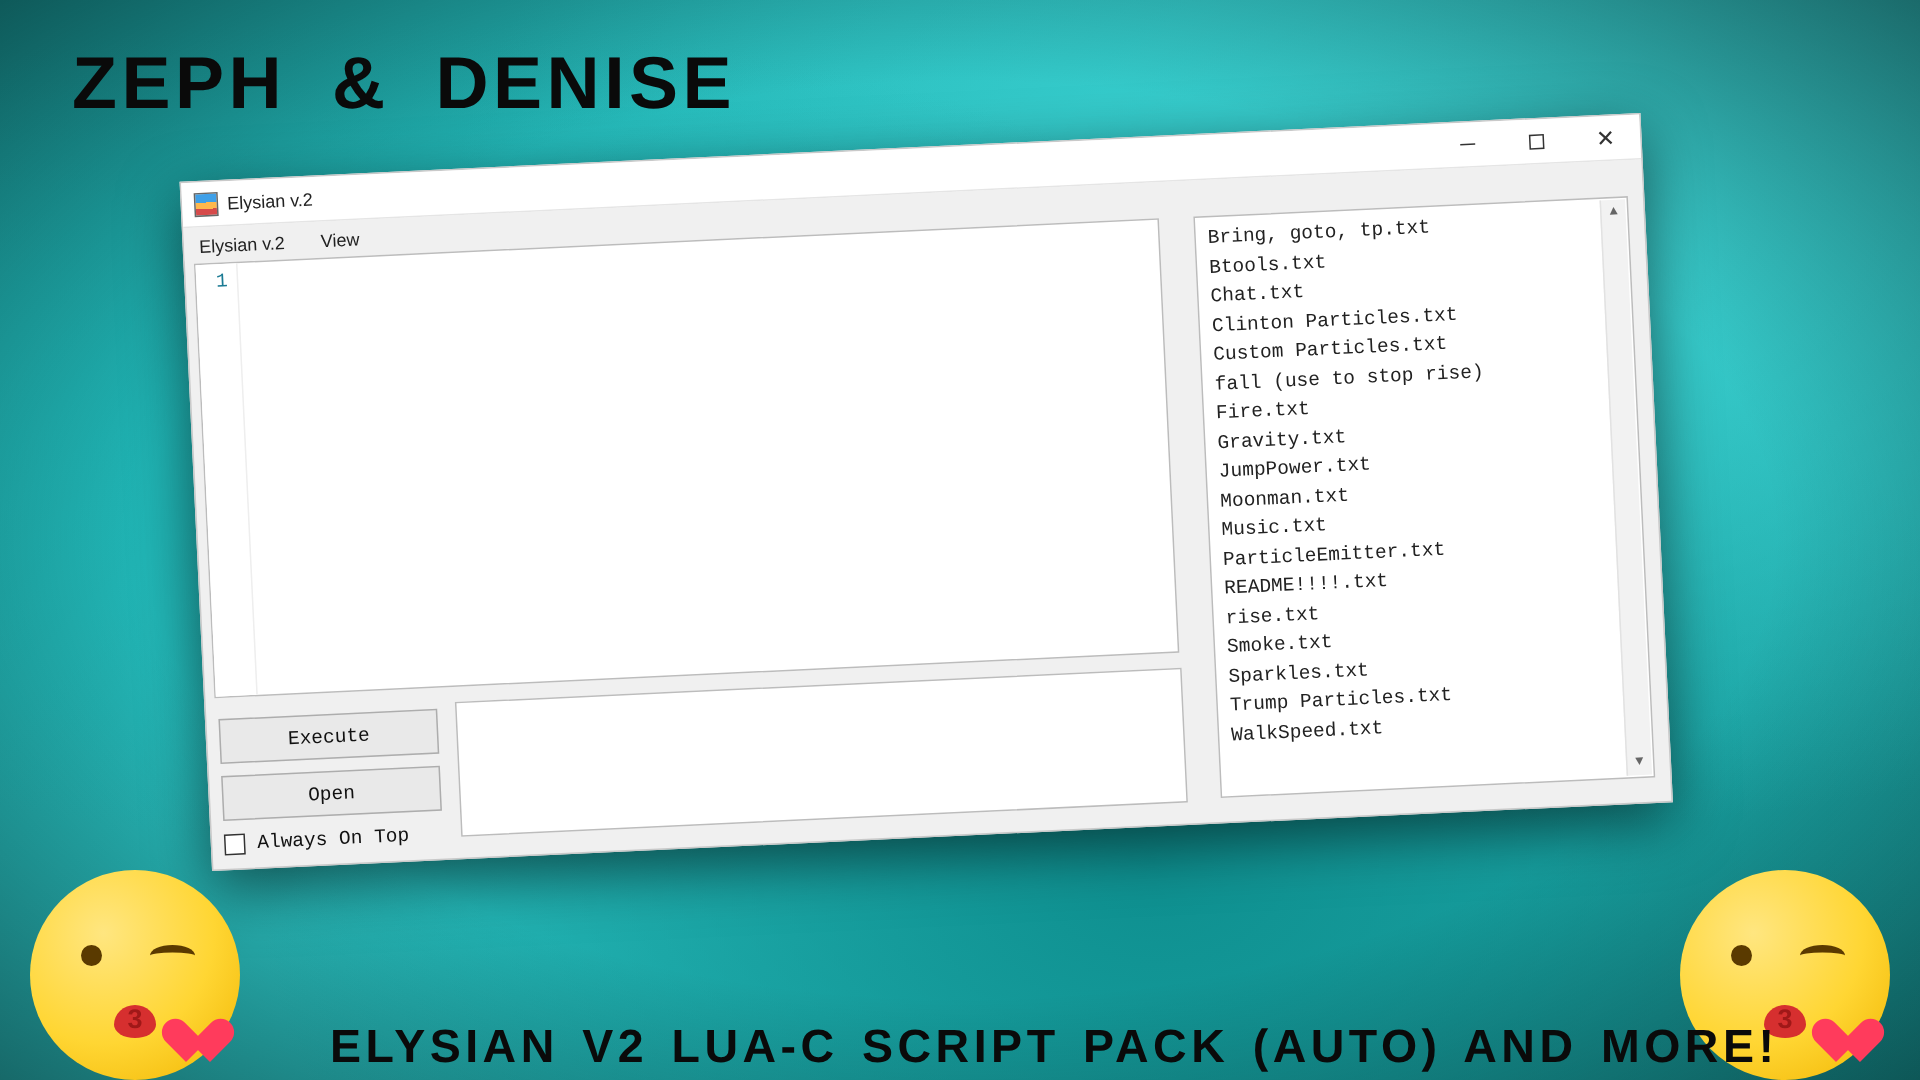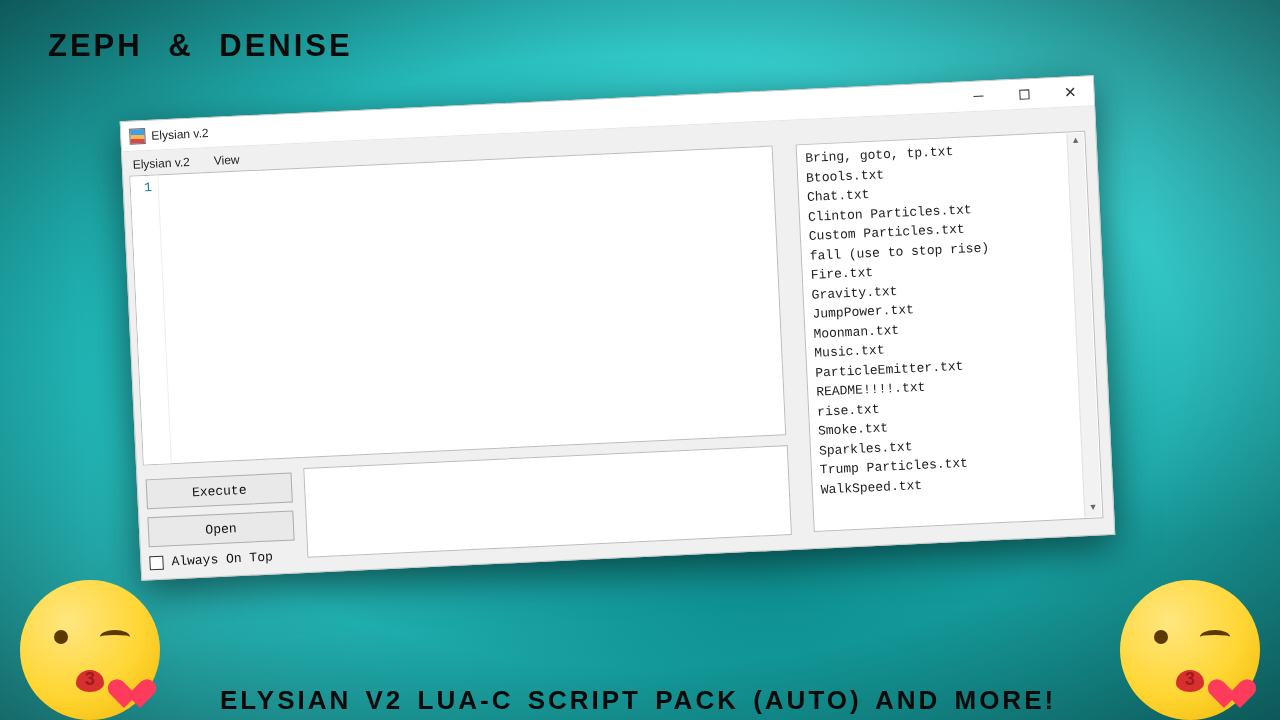--- a/index.html
+++ b/index.html
@@ -21,22 +21,22 @@
   pointer-events:none;
 }
 .overlay-text {
   position: absolute;
   color: #0a0a0a;
   font-family: Impact, "Arial Black", sans-serif;
   letter-spacing: 3px;
   font-weight: 600;
   text-transform: uppercase;
 }
-.top-text { top: 28px; left: 48px; font-size: 31px; word-spacing: 14px; text-align: right; }
-.bottom-text { bottom: 4px; left: 220px; font-size: 26px; word-spacing: 4px; }
+.top-text { top: 28px; left: 48px; font-size: 49px; word-spacing: 14px; text-align: right; }
+.bottom-text { bottom: 4px; left: 220px; font-size: 31px; word-spacing: 4px; }
 .emoji {
   position: absolute;
   width: 140px; height: 140px;
   bottom: 0;
 }
 .emoji.left { left: 20px; }
 .emoji.right { right: 20px; }
 .emoji-face {
   width:100%; height:100%;
   background: radial-gradient(circle at 35% 30%, #ffe680 0%, #ffd633 55%, #f0b400 100%);

